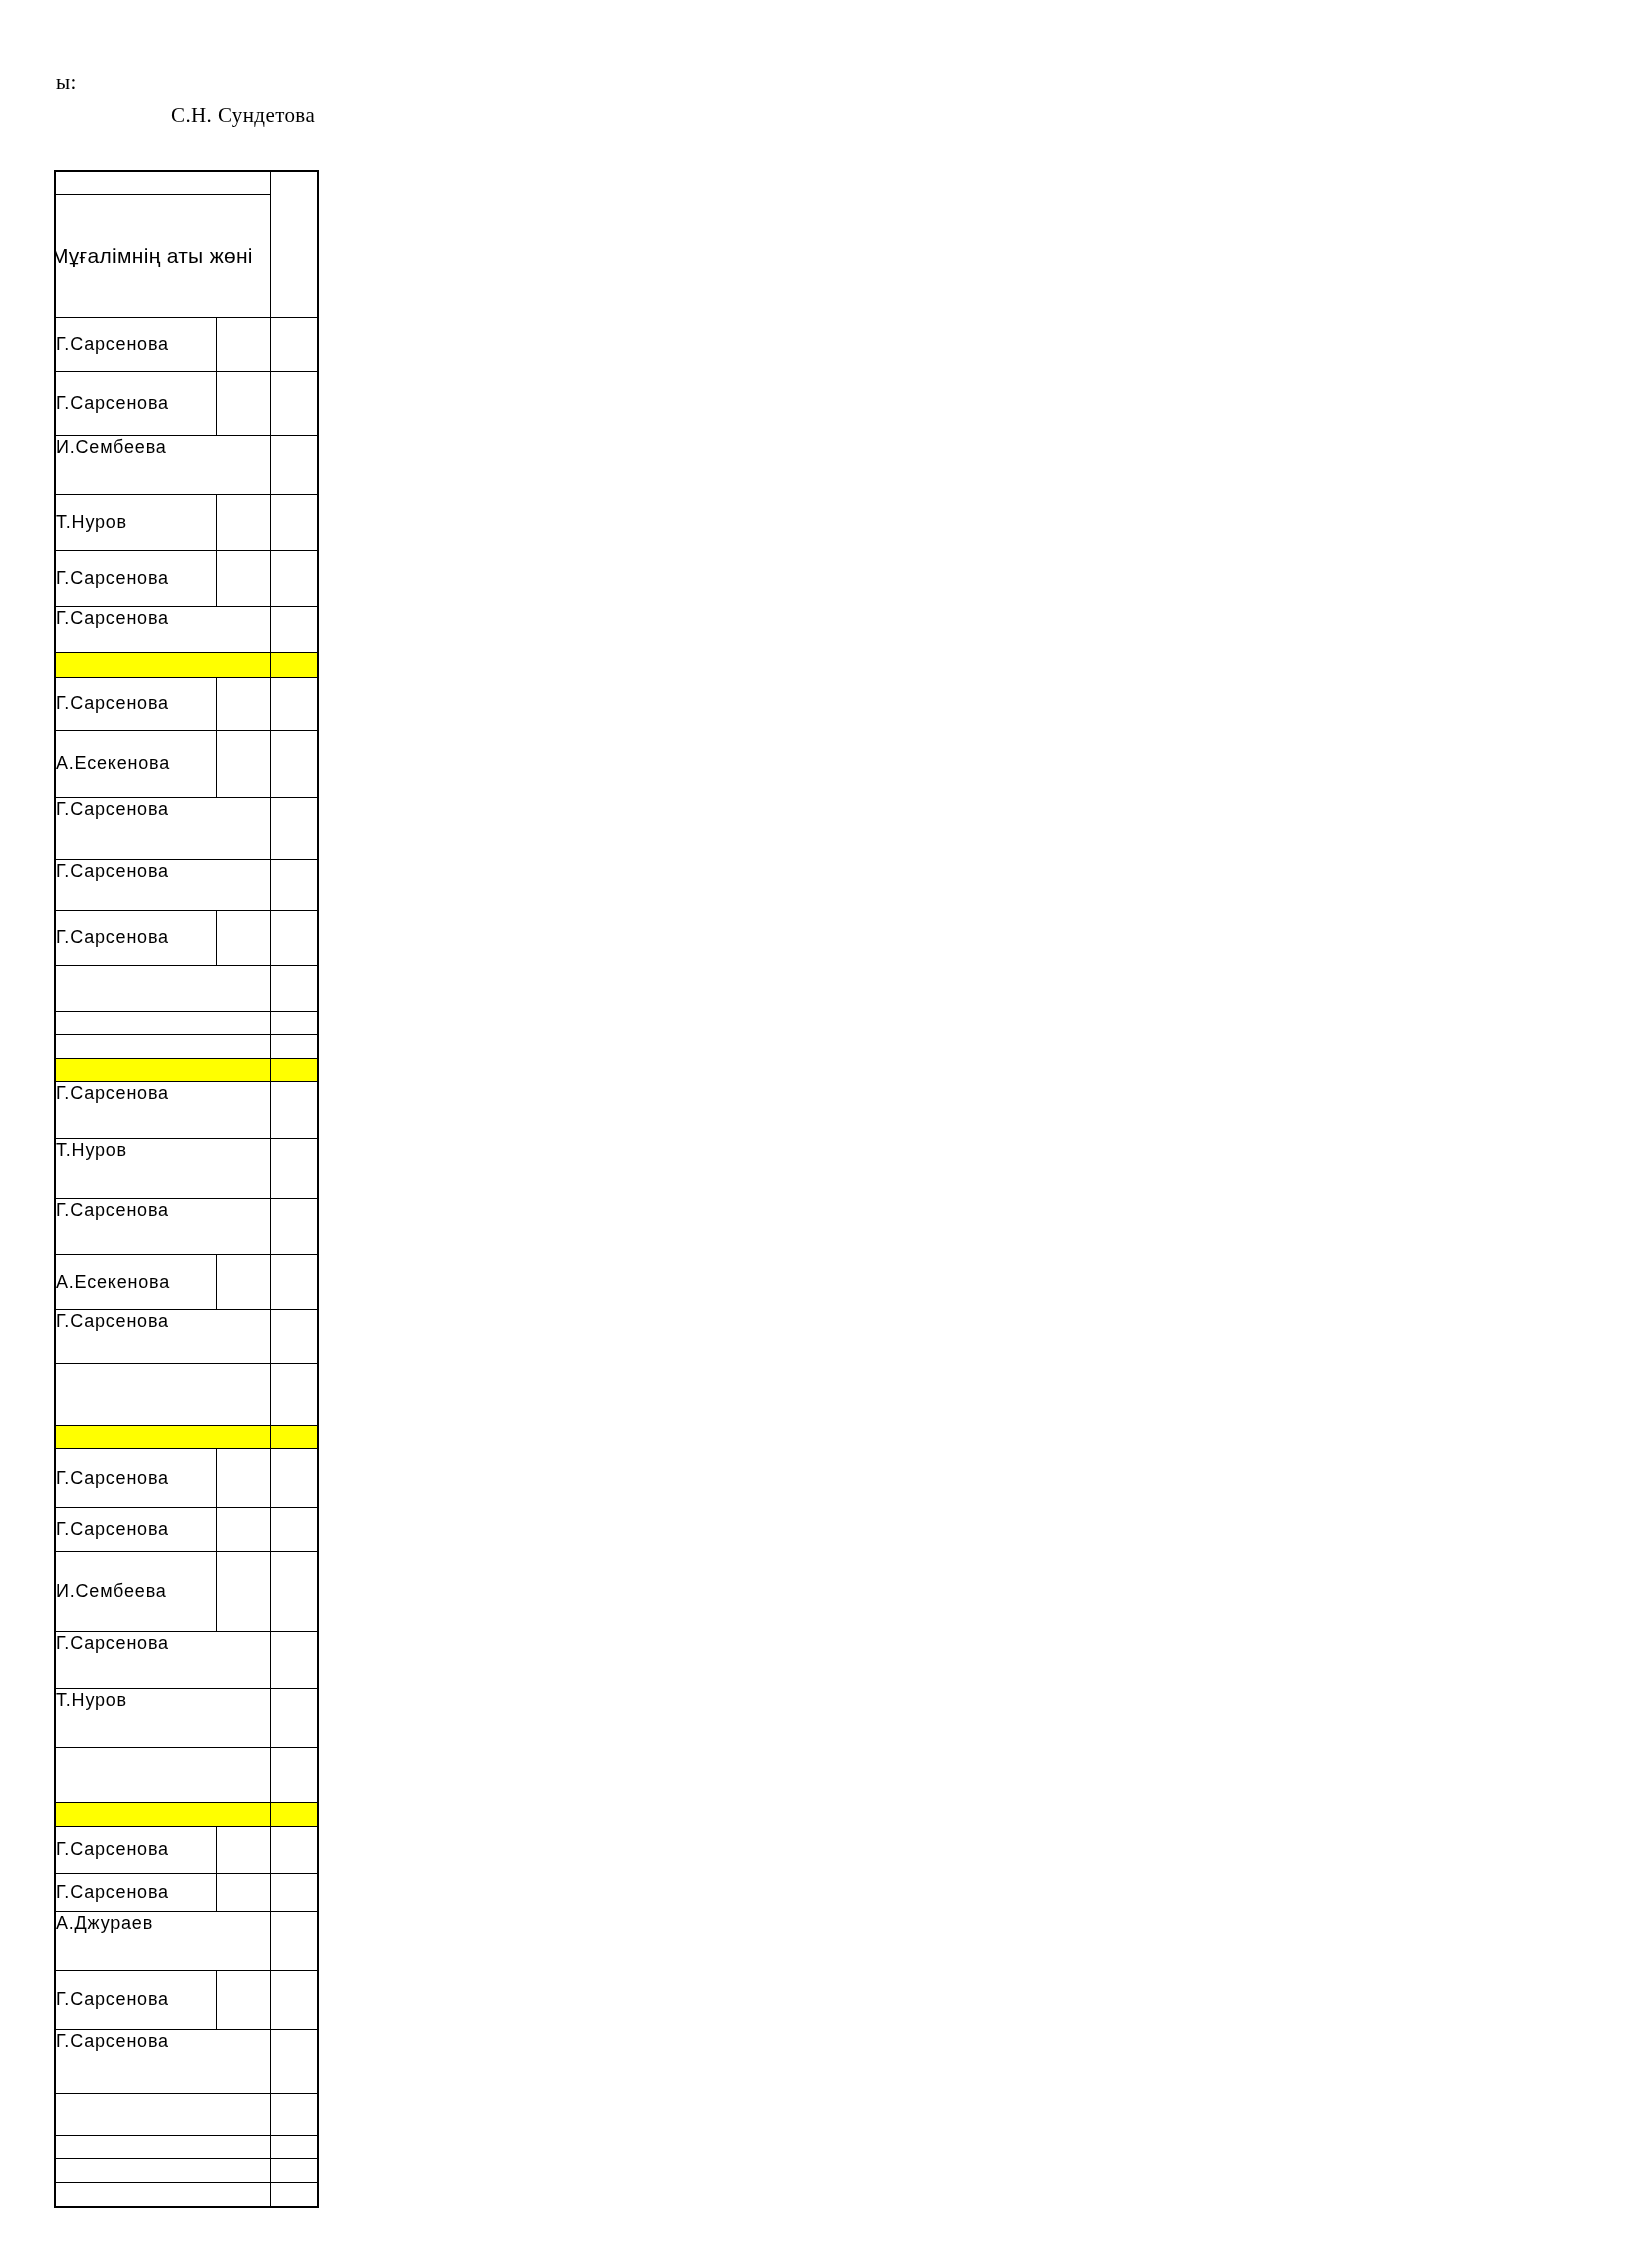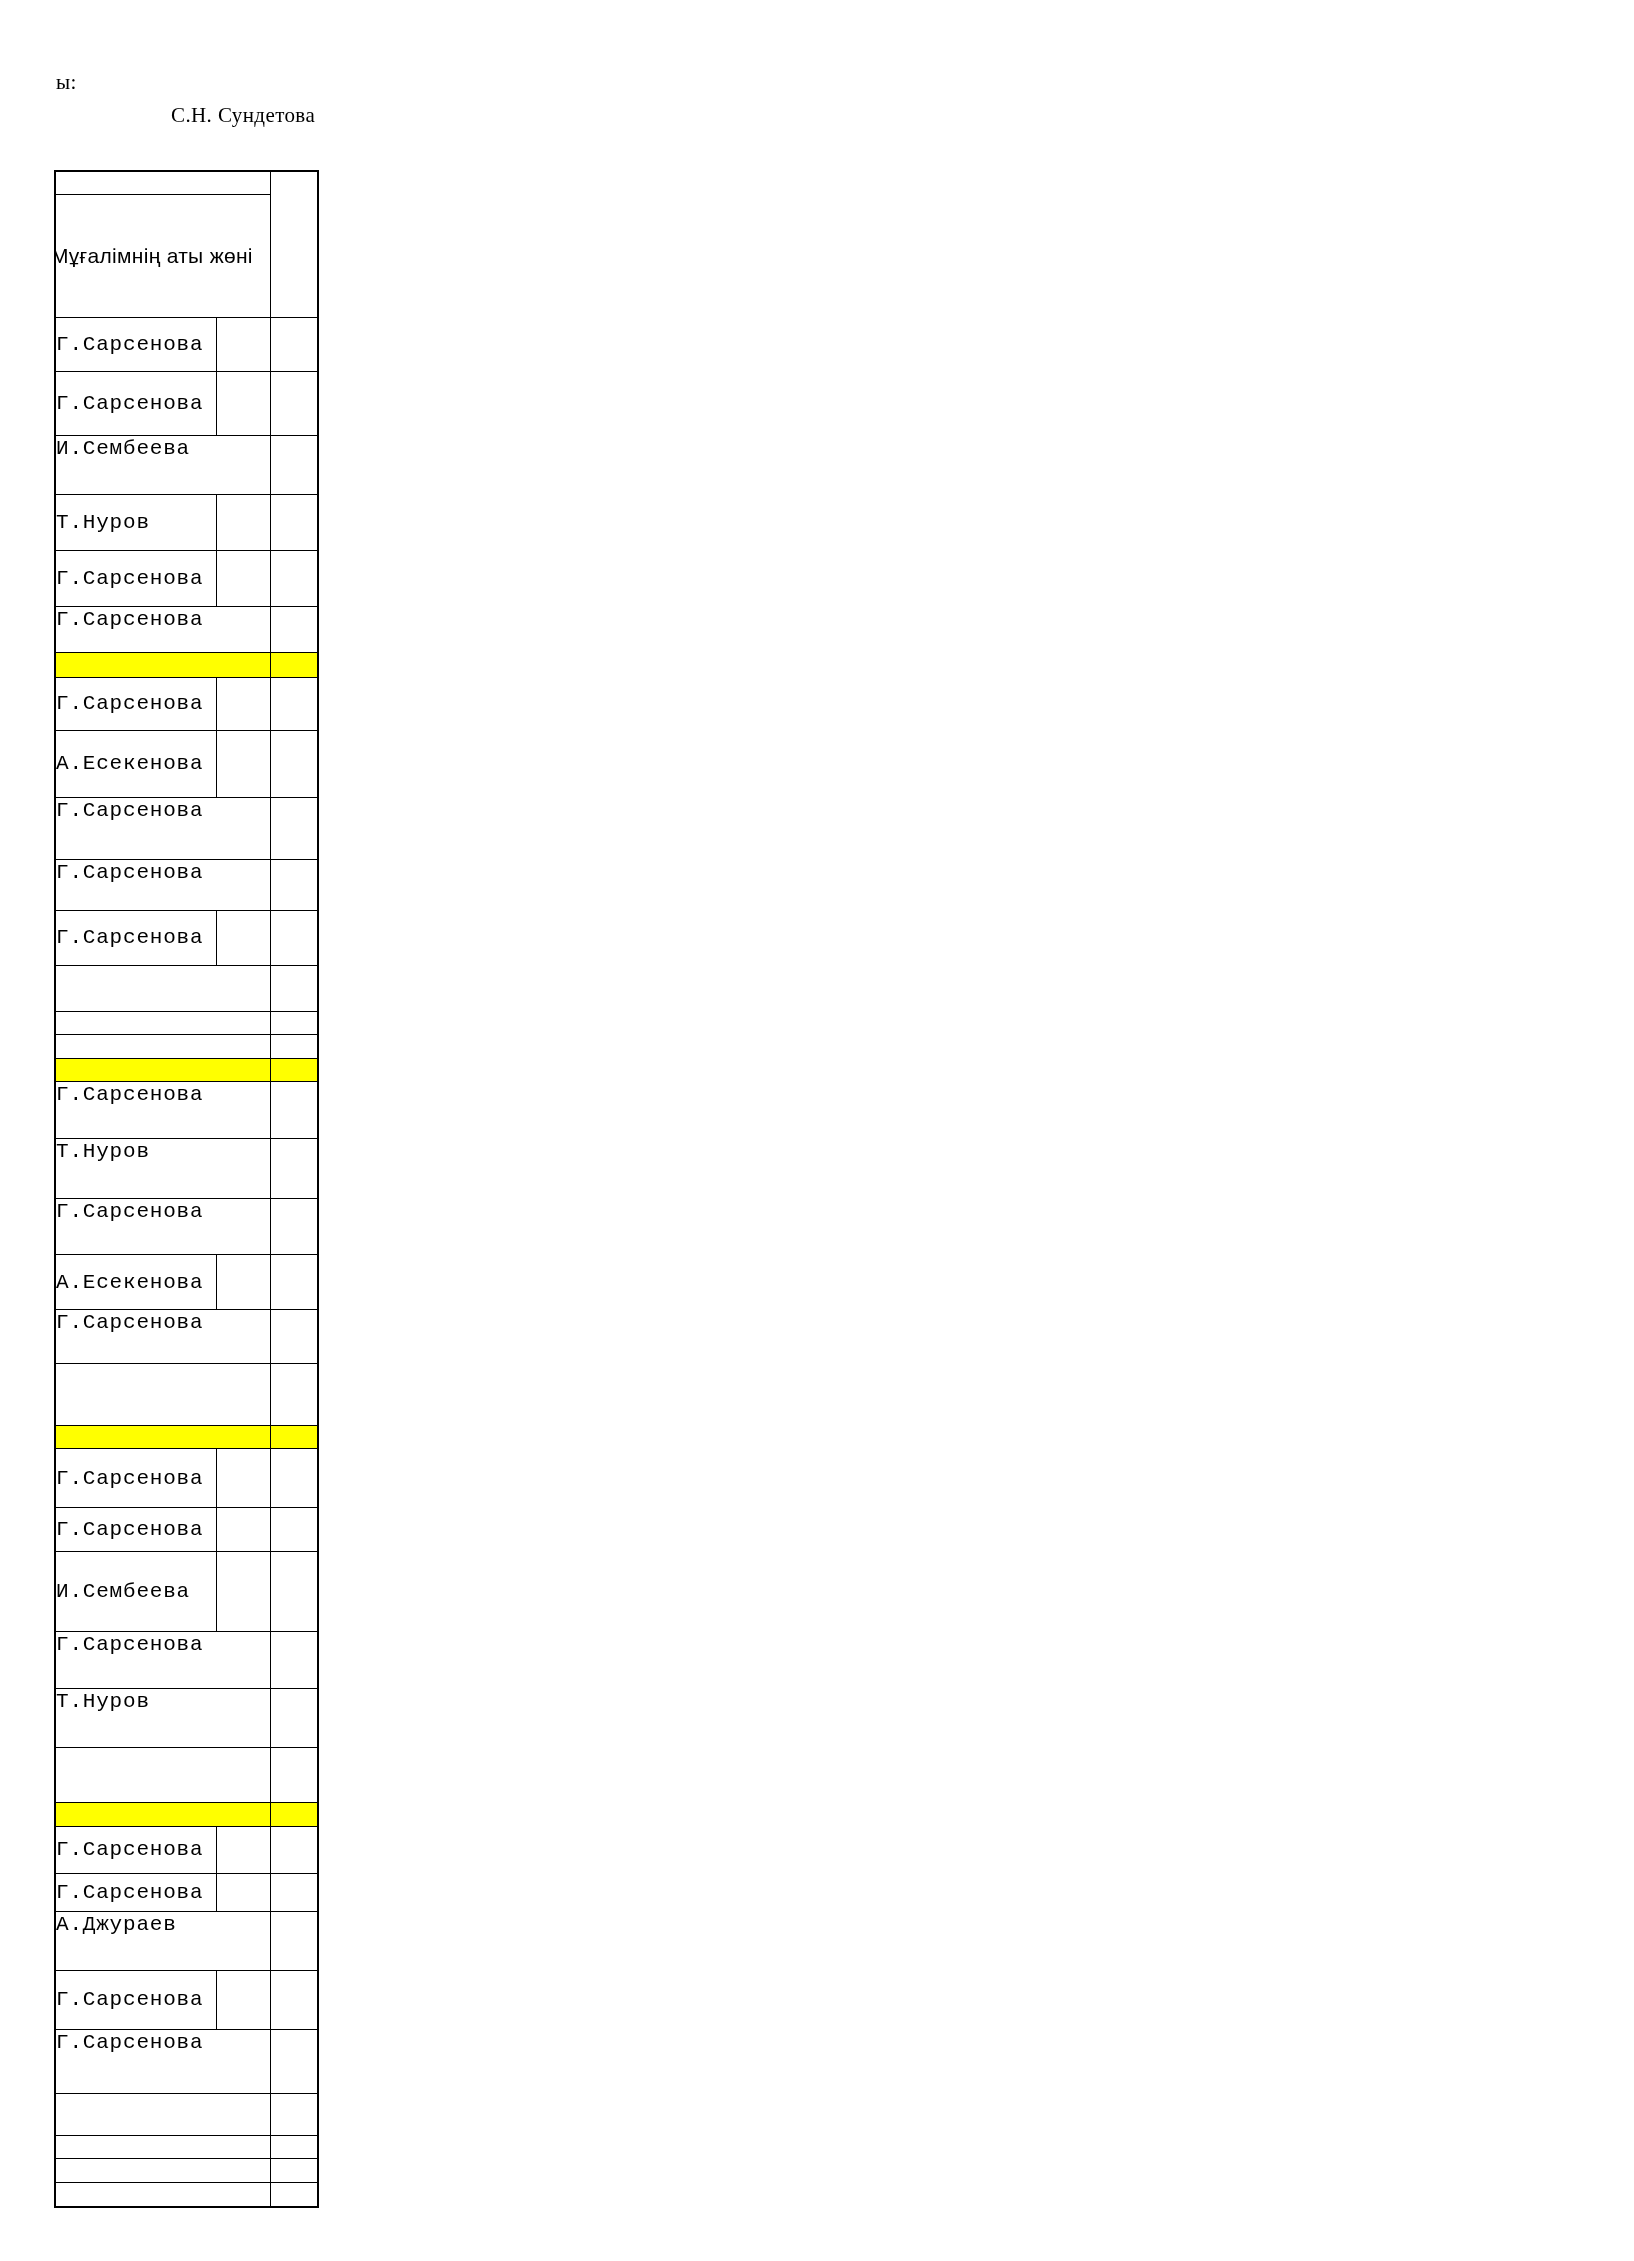--- a/index.html
+++ b/index.html
@@ -19,21 +19,21 @@
   
   table.sched {
     position:absolute; left:54px; top:130px; width:263px;
     border-collapse:collapse; table-layout:fixed;
     border:2.5px solid #000;
     margin-top:40px;
   }
   table.sched td { border:1.7px solid #000; padding:0; vertical-align:middle; }
 
   td.name {
-    font-family:Liberation Mono, monospace; font-size:21px;
+    font-family:Liberation Sans, sans-serif; font-size:18px;
     letter-spacing:0.8px; padding-left:4.2px; white-space:nowrap; overflow:hidden;
   }
   td.name.top { vertical-align:top; padding-top:0.8px; }
 
   tr.hl td { background:#ffff00; }
 
   .hdr-wrap { height:121px; display:flex; align-items:center; overflow:hidden; }
   .hdr-wrap span {
     font-family:"Liberation Sans", sans-serif; font-size:21px;
     letter-spacing:0.3px; white-space:nowrap; margin-left:-5px;

